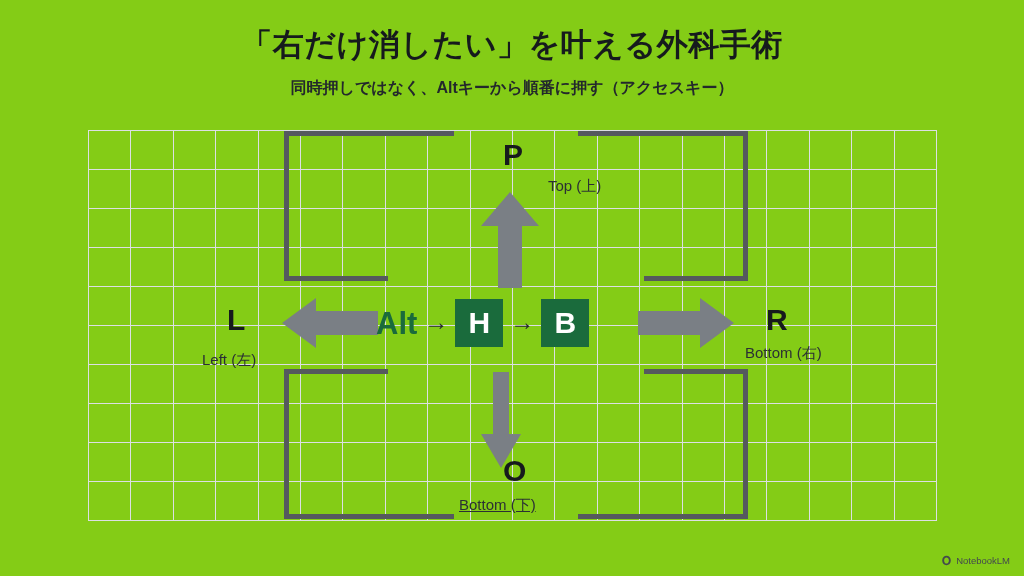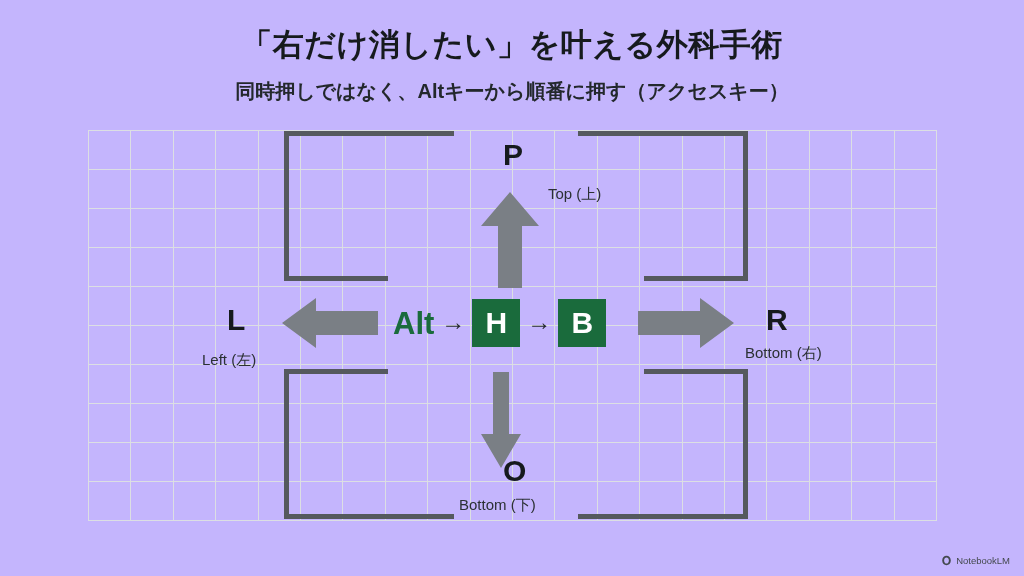--- a/index.html
+++ b/index.html
@@ -11,21 +11,21 @@
     height: 576px;
     background: #f2f3f5;
     font-family: "Liberation Sans", sans-serif;
     overflow: hidden;
     position: relative;
   }
 
   .slide {
     position: absolute;
     inset: 0;
-    background: #c4b5fd;
+    background: #84cc16;
   }
 
   
   .title {
     position: absolute;
     top: 24px;
     left: 0;
     width: 100%;
     text-align: center;
     font-size: 31px;
@@ -33,21 +33,21 @@
     color: #161a1d;
     letter-spacing: 0.5px;
     white-space: nowrap;
   }
   .subtitle {
     position: absolute;
     top: 78px;
     left: 0;
     width: 100%;
     text-align: center;
-    font-size: 20px;
+    font-size: 16px;
     font-weight: bold;
     color: #23282c;
     white-space: nowrap;
   }
 
   
   .canvas {
     position: absolute;
     left: 88px;
     top: 130px;
@@ -105,21 +105,20 @@
     height: 50px;
     display: flex;
     align-items: center;
     gap: 7px;
   }
   .alt-label {
     font-size: 31px;
     font-weight: bold;
     color: #1a6b3c;
     line-height: 1;
-    margin-left: 17px;
   }
   .seq-arrow {
     font-size: 24px;
     color: #23282c;
     line-height: 1;
     margin-top: -2px;
   }
   .key-box {
     width: 48px;
     height: 48px;
@@ -144,23 +143,23 @@
   }
   .small-label {
     position: absolute;
     font-size: 15px;
     color: #2b3034;
     line-height: 1;
     white-space: nowrap;
   }
 
   .lbl-p       { left: 503px; top: 140px; }
-  .lbl-top     { left: 548px; top: 178px; margin-top: 8px; }
+  .lbl-top     { left: 548px; top: 178px; }
   .lbl-o       { left: 503px; top: 456px; }
-  .lbl-bottom  { left: 459px; top: 497px; }
+  .lbl-bottom  { left: 459px; top: 497px; text-decoration: underline; }
   .lbl-l       { left: 227px; top: 305px; }
   .lbl-left    { left: 202px; top: 352px; }
   .lbl-r       { left: 766px; top: 305px; }
   .lbl-right   { left: 745px; top: 345px; }
 
   
   .footer-note {
     position: absolute;
     top: 531px;
     left: 0;

